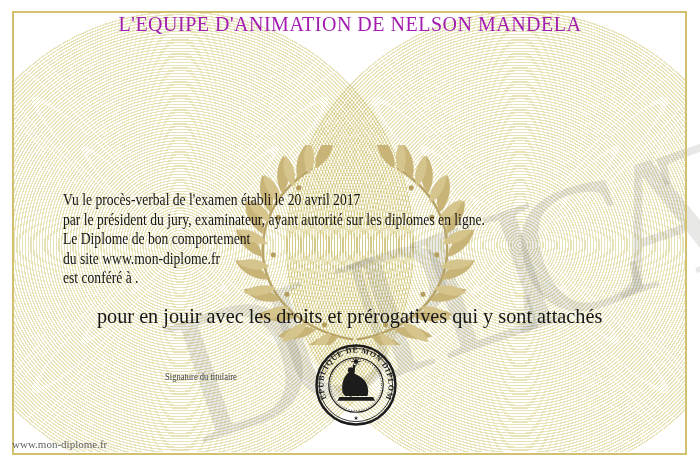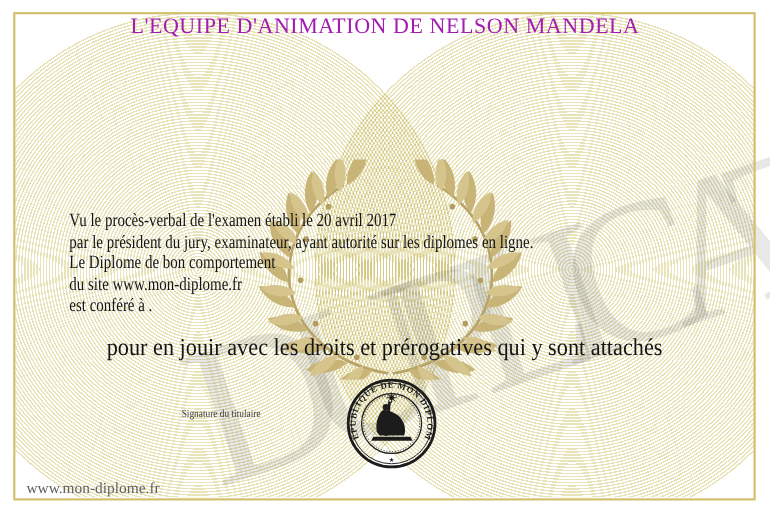--- a/index.html
+++ b/index.html
@@ -53,21 +53,21 @@
   .rights-line span{display:inline-block;transform:scaleX(0.92);white-space:nowrap;}
   .sig-label{
     position:absolute;top:370px;z-index:2;font-size:10px;line-height:13px;
     color:#3d3e40;text-align:center;white-space:nowrap;
   }
   .sig-label span{display:inline-block;transform:scaleX(0.85);}
   .sig-left{left:201px;transform:translateX(-50%);}
   .sig-right{left:495px;transform:translateX(-50%);}
   .seal{position:absolute;left:313px;top:342px;width:86px;height:86px;z-index:2;}
   .footer-site{
-    position:absolute;left:24px;top:438px;z-index:4;font-size:14px;line-height:13px;
+    position:absolute;left:12px;top:438px;z-index:4;font-size:11px;line-height:13px;
     color:#5f5f5f;white-space:nowrap;
   }
   .footer-serial{
     position:absolute;right:9px;top:442px;z-index:4;font-size:15px;line-height:13px;
     color:#111;white-space:nowrap;margin-top:43px;
   }
 </style>
 </head>
 <body>
 

